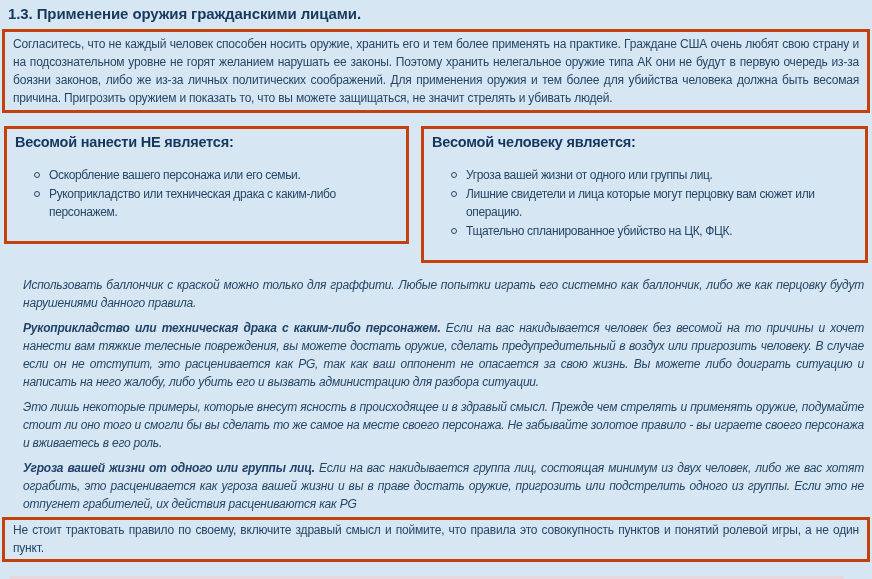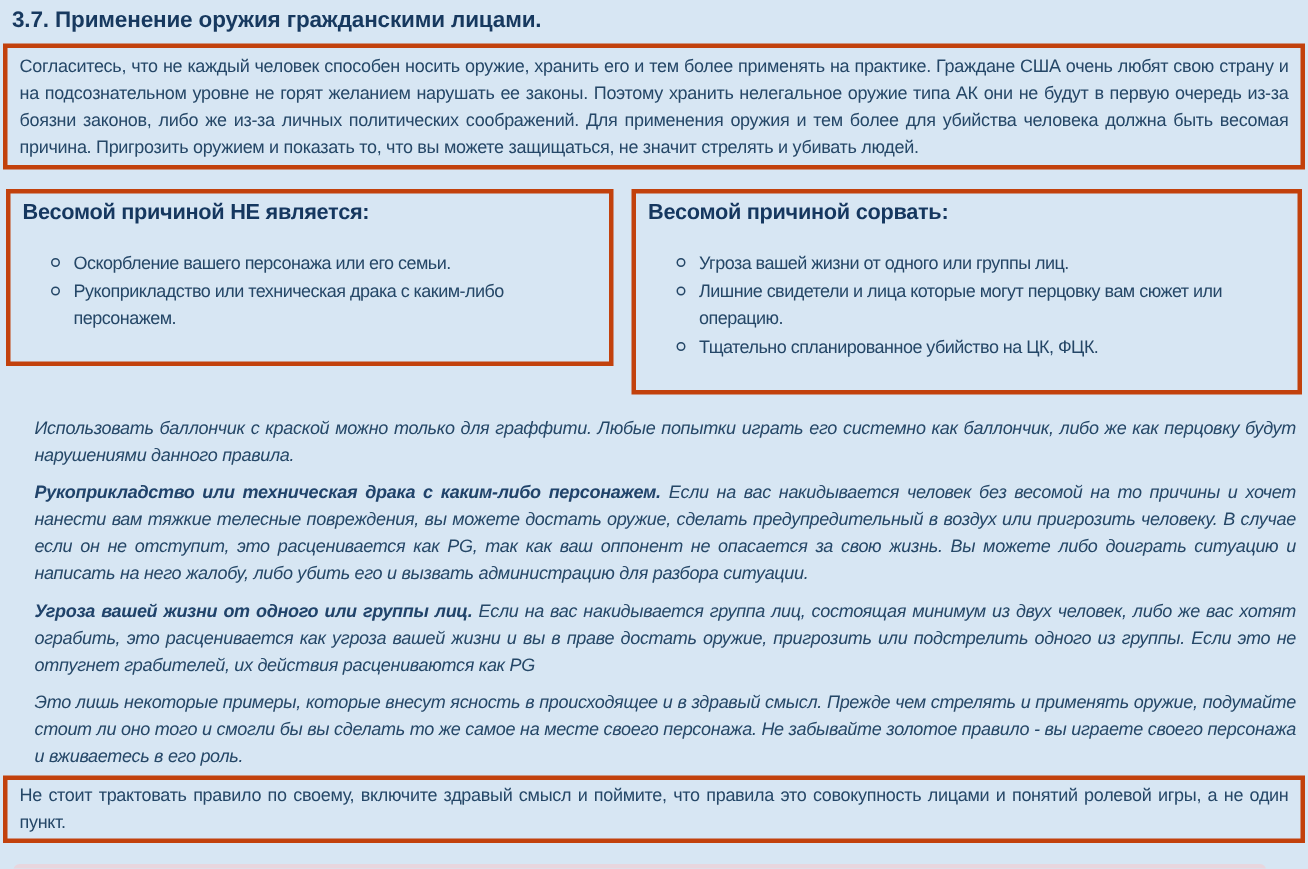--- a/index.html
+++ b/index.html
@@ -47,44 +47,44 @@
     background: #e8d6de; color: #7f1d1d;
     border-radius: 4px; padding: 8px 12px;
     font-size: 12px; line-height: 14px; letter-spacing: -0.1px;
   }
 </style>
 </head>
 <body>
 
 <main>
 
-  <h1 class="title">3.7. Применение оружия гражданскими лицами.</h1>
+  <h1 class="title">1.3. Применение оружия гражданскими лицами.</h1>
 
   <section class="rbox intro">
     <p class="jtext">Согласитесь, что не каждый человек способен носить оружие, хранить его и тем более применять на практике. Граждане США очень любят свою страну и на подсознательном уровне не горят желанием нарушать ее законы. Поэтому хранить нелегальное оружие типа АК они не будут в первую очередь из-за боязни законов, либо же из-за личных политических соображений. Для применения оружия и тем более для убийства человека должна быть весомая причина. Пригрозить оружием и показать то, что вы можете защищаться, не значит стрелять и убивать людей.</p>
   </section>
 
   <div class="row">
 
     <section class="rbox reason reason-left">
-      <h2>Весомой причиной НЕ является:</h2>
+      <h2>Весомой нанести НЕ является:</h2>
       <ul>
         <li>
           <span class="bullet"></span>
           <span>Оскорбление вашего персонажа или его семьи.</span>
         </li>
         <li>
           <span class="bullet"></span>
           <span>Рукоприкладство или техническая драка с каким-либо персонажем.</span>
         </li>
       </ul>
     </section>
 
     <section class="rbox reason reason-right">
-      <h2>Весомой причиной сорвать:</h2>
+      <h2>Весомой человеку является:</h2>
       <ul>
         <li>
           <span class="bullet"></span>
           <span>Угроза вашей жизни от одного или группы лиц.</span>
         </li>
         <li>
           <span class="bullet"></span>
           <span>Лишние свидетели и лица которые могут перцовку вам сюжет или операцию.</span>
         </li>
         <li>
@@ -93,25 +93,25 @@
         </li>
       </ul>
     </section>
 
   </div>
 
   <p class="body jtext"><span>Использовать баллончик с краской можно только для граффити. Любые попытки играть его системно как баллончик, либо же как перцовку будут нарушениями данного правила.</span></p>
 
   <p class="body jtext"><b>Рукоприкладство или техническая драка с каким-либо персонажем.</b> <span>Если на вас накидывается человек без весомой на то причины и хочет нанести вам тяжкие телесные повреждения, вы можете достать оружие, сделать предупредительный в воздух или пригрозить человеку. В случае если он не отступит, это расценивается как PG, так как ваш оппонент не опасается за свою жизнь. Вы можете либо доиграть ситуацию и написать на него жалобу, либо убить его и вызвать администрацию для разбора ситуации.</span></p>
 
+  <p class="body jtext"><span>Это лишь некоторые примеры, которые внесут ясность в происходящее и в здравый смысл. Прежде чем стрелять и применять оружие, подумайте стоит ли оно того и смогли бы вы сделать то же самое на месте своего персонажа. Не забывайте золотое правило - вы играете своего персонажа и вживаетесь в его роль.</span></p>
+
   <p class="body jtext"><b>Угроза вашей жизни от одного или группы лиц.</b> <span>Если на вас накидывается группа лиц, состоящая минимум из двух человек, либо же вас хотят ограбить, это расценивается как угроза вашей жизни и вы в праве достать оружие, пригрозить или подстрелить одного из группы. Если это не отпугнет грабителей, их действия расцениваются как PG</span></p>
 
-  <p class="body jtext"><span>Это лишь некоторые примеры, которые внесут ясность в происходящее и в здравый смысл. Прежде чем стрелять и применять оружие, подумайте стоит ли оно того и смогли бы вы сделать то же самое на месте своего персонажа. Не забывайте золотое правило - вы играете своего персонажа и вживаетесь в его роль.</span></p>
-
   <section class="rbox warn">
-    <p class="jtext">Не стоит трактовать правило по своему, включите здравый смысл и поймите, что правила это совокупность лицами и понятий ролевой игры, а не один пункт.</p>
+    <p class="jtext">Не стоит трактовать правило по своему, включите здравый смысл и поймите, что правила это совокупность пунктов и понятий ролевой игры, а не один пункт.</p>
   </section>
 
   <div class="alert">
     <span>Наказания: 1 Warn или бан на 3-10 дней.</span>
   </div>
 
 </main>
 
 </body></html>

